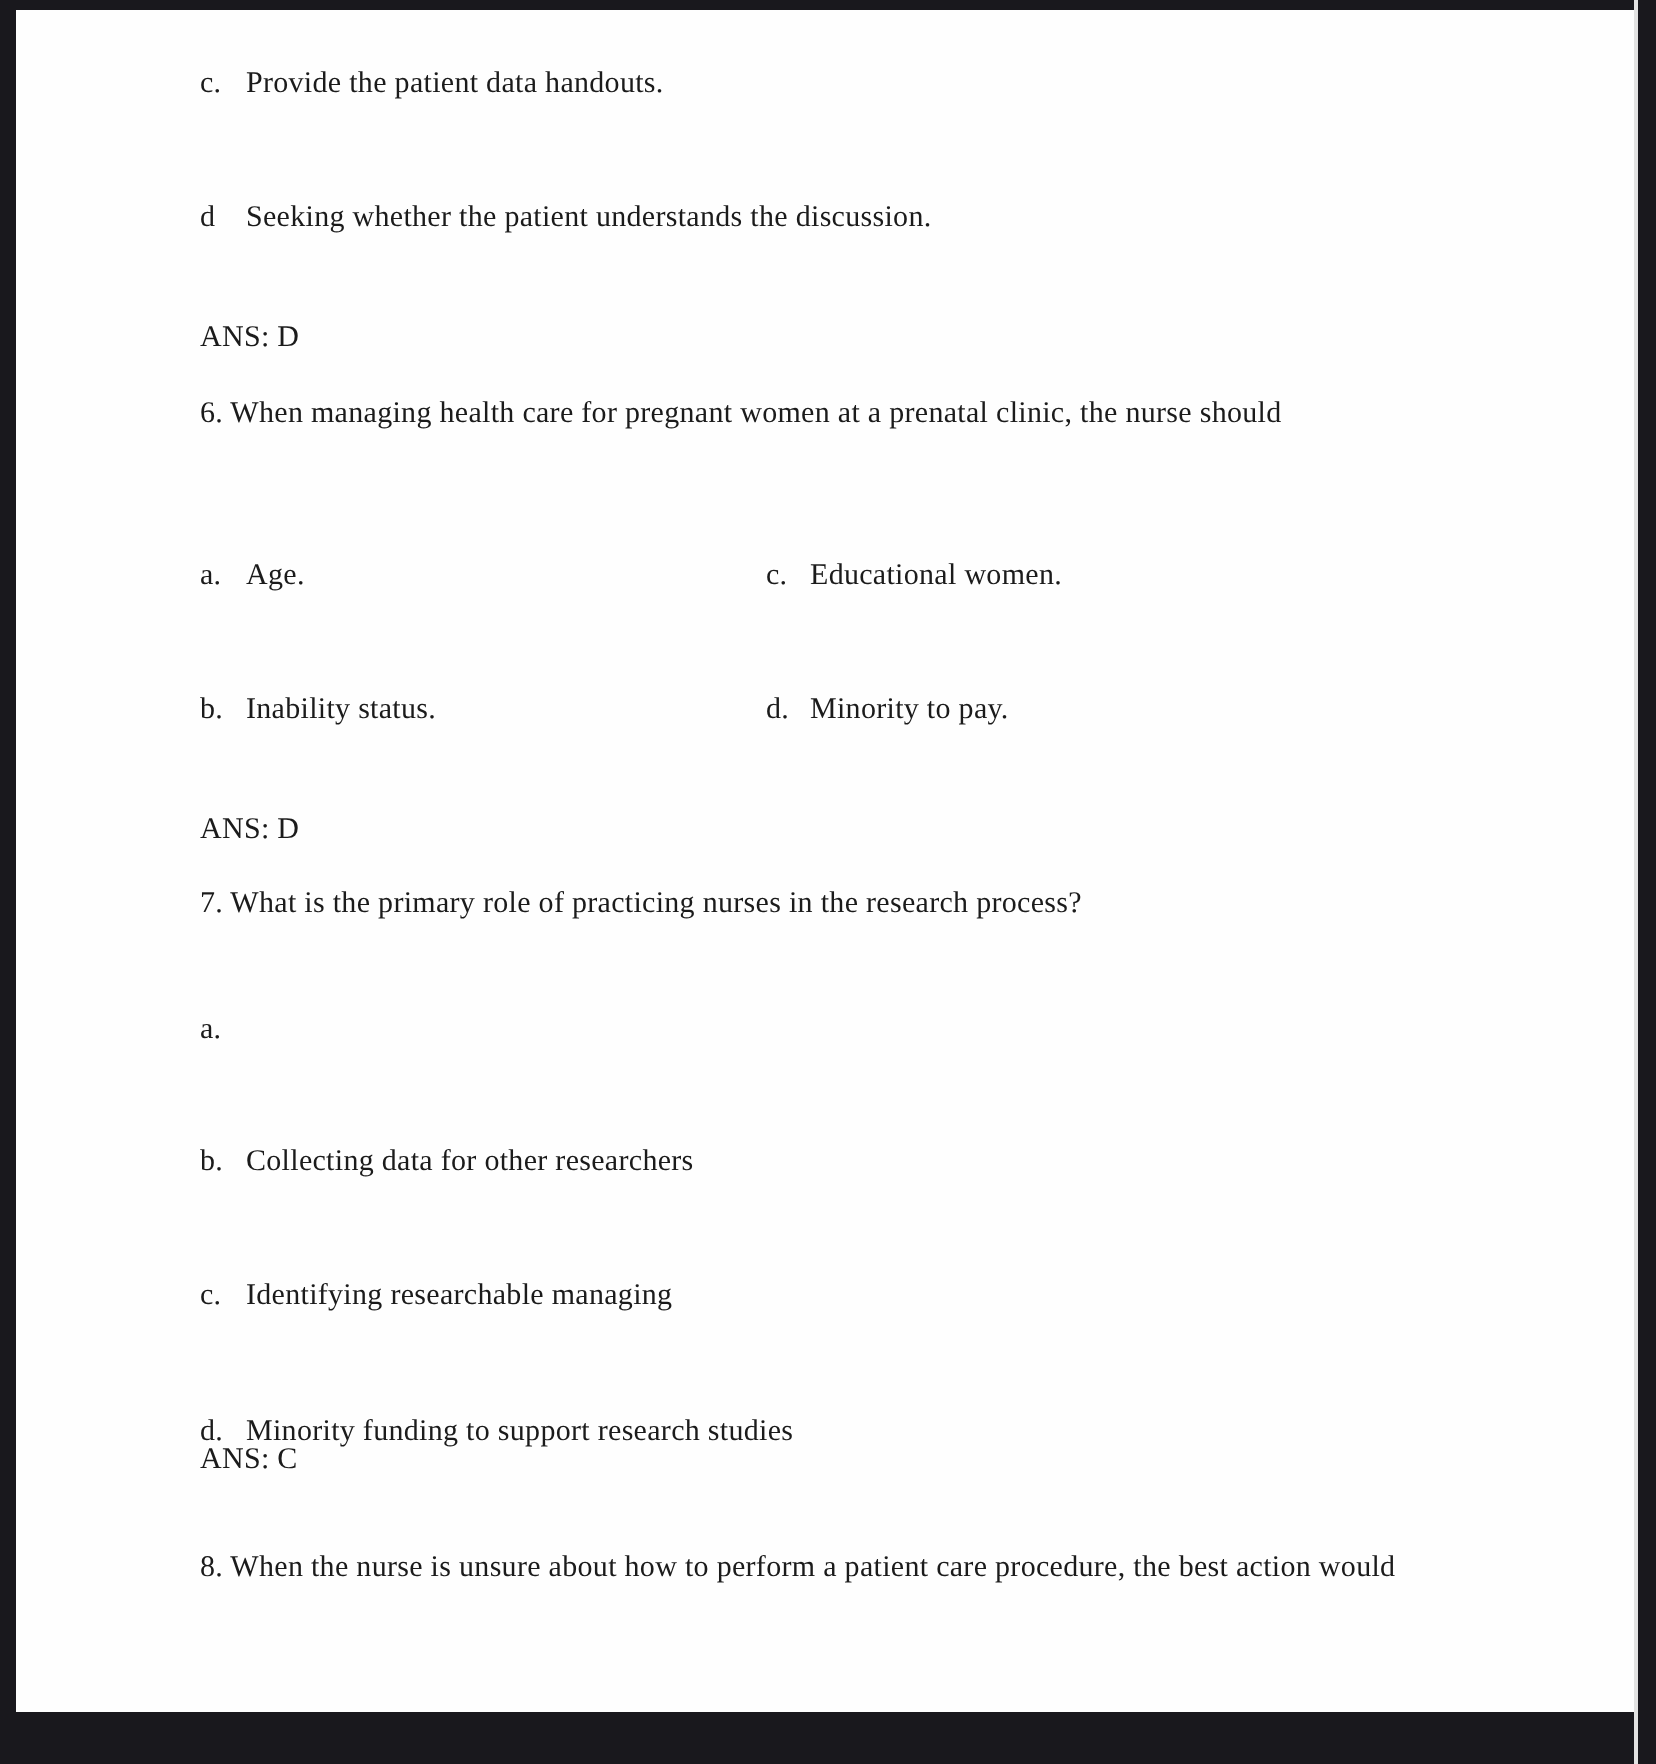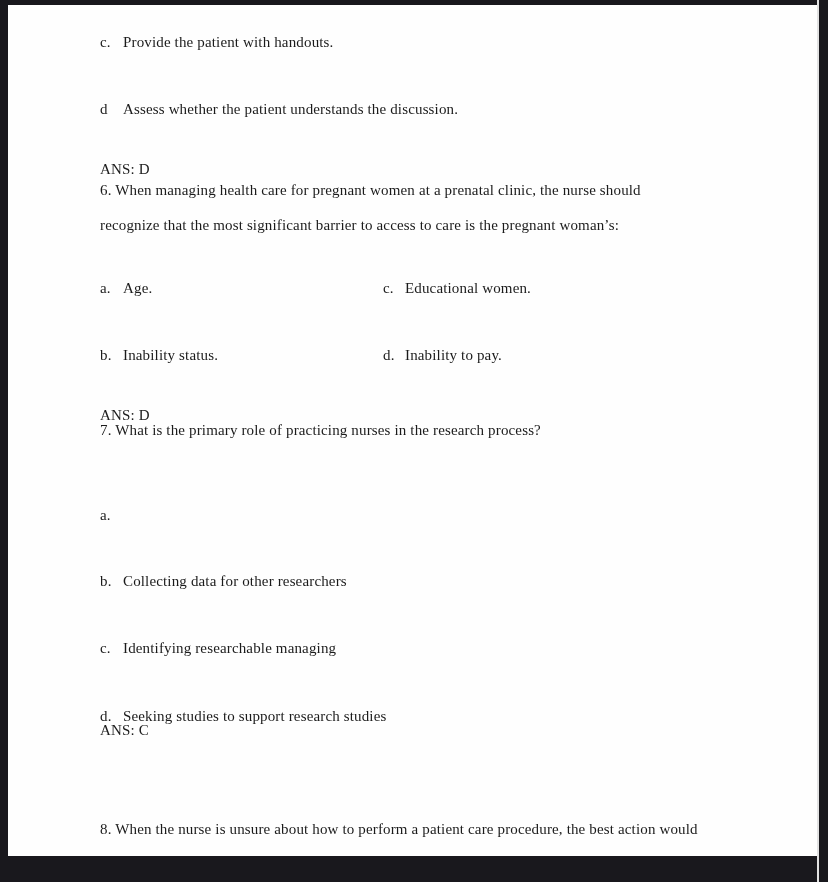--- a/index.html
+++ b/index.html
@@ -38,71 +38,70 @@
 <div class="frame">
 
   <div class="band band-top"></div>
   <div class="band band-bottom"></div>
   <div class="band band-left"></div>
   <div class="seam-right"></div>
   <div class="band band-right"></div>
 
   <div class="line opt" style="top:33px">
     <span class="letter">c.</span>
-      <span>Provide the patient with handouts.</span>
+      <span>Provide the patient data handouts.</span>
   </div>
 
   <div class="line opt" style="top:100px">
     <span class="letter">d</span>
-      <span>Assess whether the patient understands the discussion.</span>
+      <span>Seeking whether the patient understands the discussion.</span>
   </div>
 
   <div class="line" style="top:160px">ANS: D</div>
 
-  <div class="line" style="top:181px">6. When managing health care for pregnant women at a prenatal clinic, the nurse should</div>
-  <div class="line" style="top:216px">recognize that the most significant barrier to access to care is the pregnant woman’s:</div>
+  <div class="line" style="top:198px">6. When managing health care for pregnant women at a prenatal clinic, the nurse should</div>
 
   <div class="line opt" style="top:279px">
     <span class="letter">a.</span>
       <span>Age.</span>
     <span class="col2">
       <span class="letter">c.</span>
         <span>Educational women.</span>
     </span>
   </div>
 
   <div class="line opt" style="top:346px">
     <span class="letter">b.</span>
       <span>Inability status.</span>
     <span class="col2">
       <span class="letter">d.</span>
-        <span>Inability to pay.</span>
+        <span>Minority to pay.</span>
     </span>
   </div>
 
   <div class="line" style="top:406px">ANS: D</div>
 
-  <div class="line" style="top:421px">7. What is the primary role of practicing nurses in the research process?</div>
+  <div class="line" style="top:443px">7. What is the primary role of practicing nurses in the research process?</div>
 
   <div class="line opt" style="top:506px">
     <span class="letter">a.</span>
   </div>
 
   <div class="line opt" style="top:572px">
     <span class="letter">b.</span>
       <span>Collecting data for other researchers</span>
   </div>
 
   <div class="line opt" style="top:639px">
     <span class="letter">c.</span>
       <span>Identifying researchable managing</span>
   </div>
 
   <div class="line opt" style="top:707px">
     <span class="letter">d.</span>
-      <span>Seeking studies to support research studies</span>
+      <span>Minority funding to support research studies</span>
   </div>
 
   <div class="line" style="top:721px">ANS: C</div>
 
-  <div class="line" style="top:820px">8. When the nurse is unsure about how to perform a patient care procedure, the best action would</div>
+  <div class="line" style="top:775px">8. When the nurse is unsure about how to perform a patient care procedure, the best action would</div>
 
 </div>
 
 </body></html>

